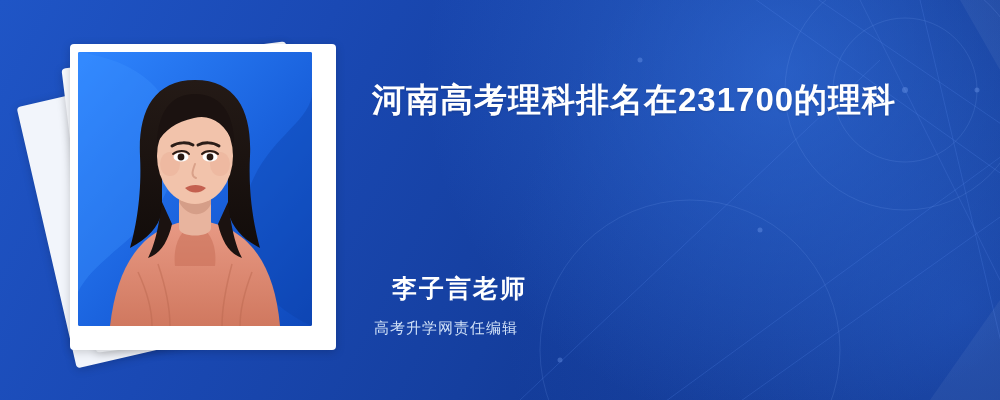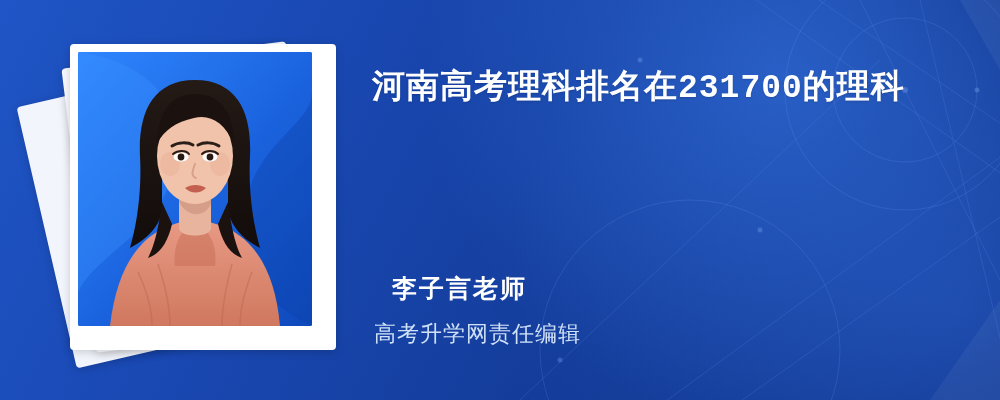--- a/index.html
+++ b/index.html
@@ -30,33 +30,33 @@
   .card.front{left:26px;top:22px;width:250px;height:290px;padding:8px;}
   .photo{
     position:relative;width:234px;height:274px;overflow:hidden;border-radius:2px;
     background:
       radial-gradient(circle at 30% 18%, #2f86ff 0%, #1f6fe8 38%, #1457cf 70%, #0f49bb 100%);
   }
   .photo .swirl{position:absolute;inset:0;}
   .portrait{position:absolute;left:0;top:0;width:234px;height:274px;}
 
   
-  .text-block{position:absolute;left:372px;top:63px;width:590px;font-family:Liberation Mono, monospace;}
+  .text-block{position:absolute;left:372px;top:74px;width:590px;}
   .title{
     color:#ffffff;font-size:33px;line-height:52px;font-weight:bold;
     letter-spacing:1px;
     text-shadow:0 1px 2px rgba(0,0,0,.15);
     margin:0;
   }
   .byline{position:absolute;left:392px;top:272px;}
   .author{
-    color:#ffffff;font-size:25px;font-weight:bold;letter-spacing:2px;margin:0;
+    color:#ffffff;font-size:25px;font-weight:bold;letter-spacing:2px;margin:0;text-align:center;
   }
   .role{
-    color:#cfe0f7;font-size:22px;letter-spacing:1px;margin:14px 8px 0 -18px;
+    color:#cfe0f7;font-size:15px;letter-spacing:1px;margin:14px 8px 0 -18px;
   }
 </style>
 </head>
 <body>
 
 <div class="banner">
 
   <div class="deco">
     <svg viewBox="0 0 1000 400" xmlns="http://www.w3.org/2000/svg" aria-hidden="true">
       <g stroke="#5d8ef0" stroke-opacity="0.22" fill="none" stroke-width="1">

